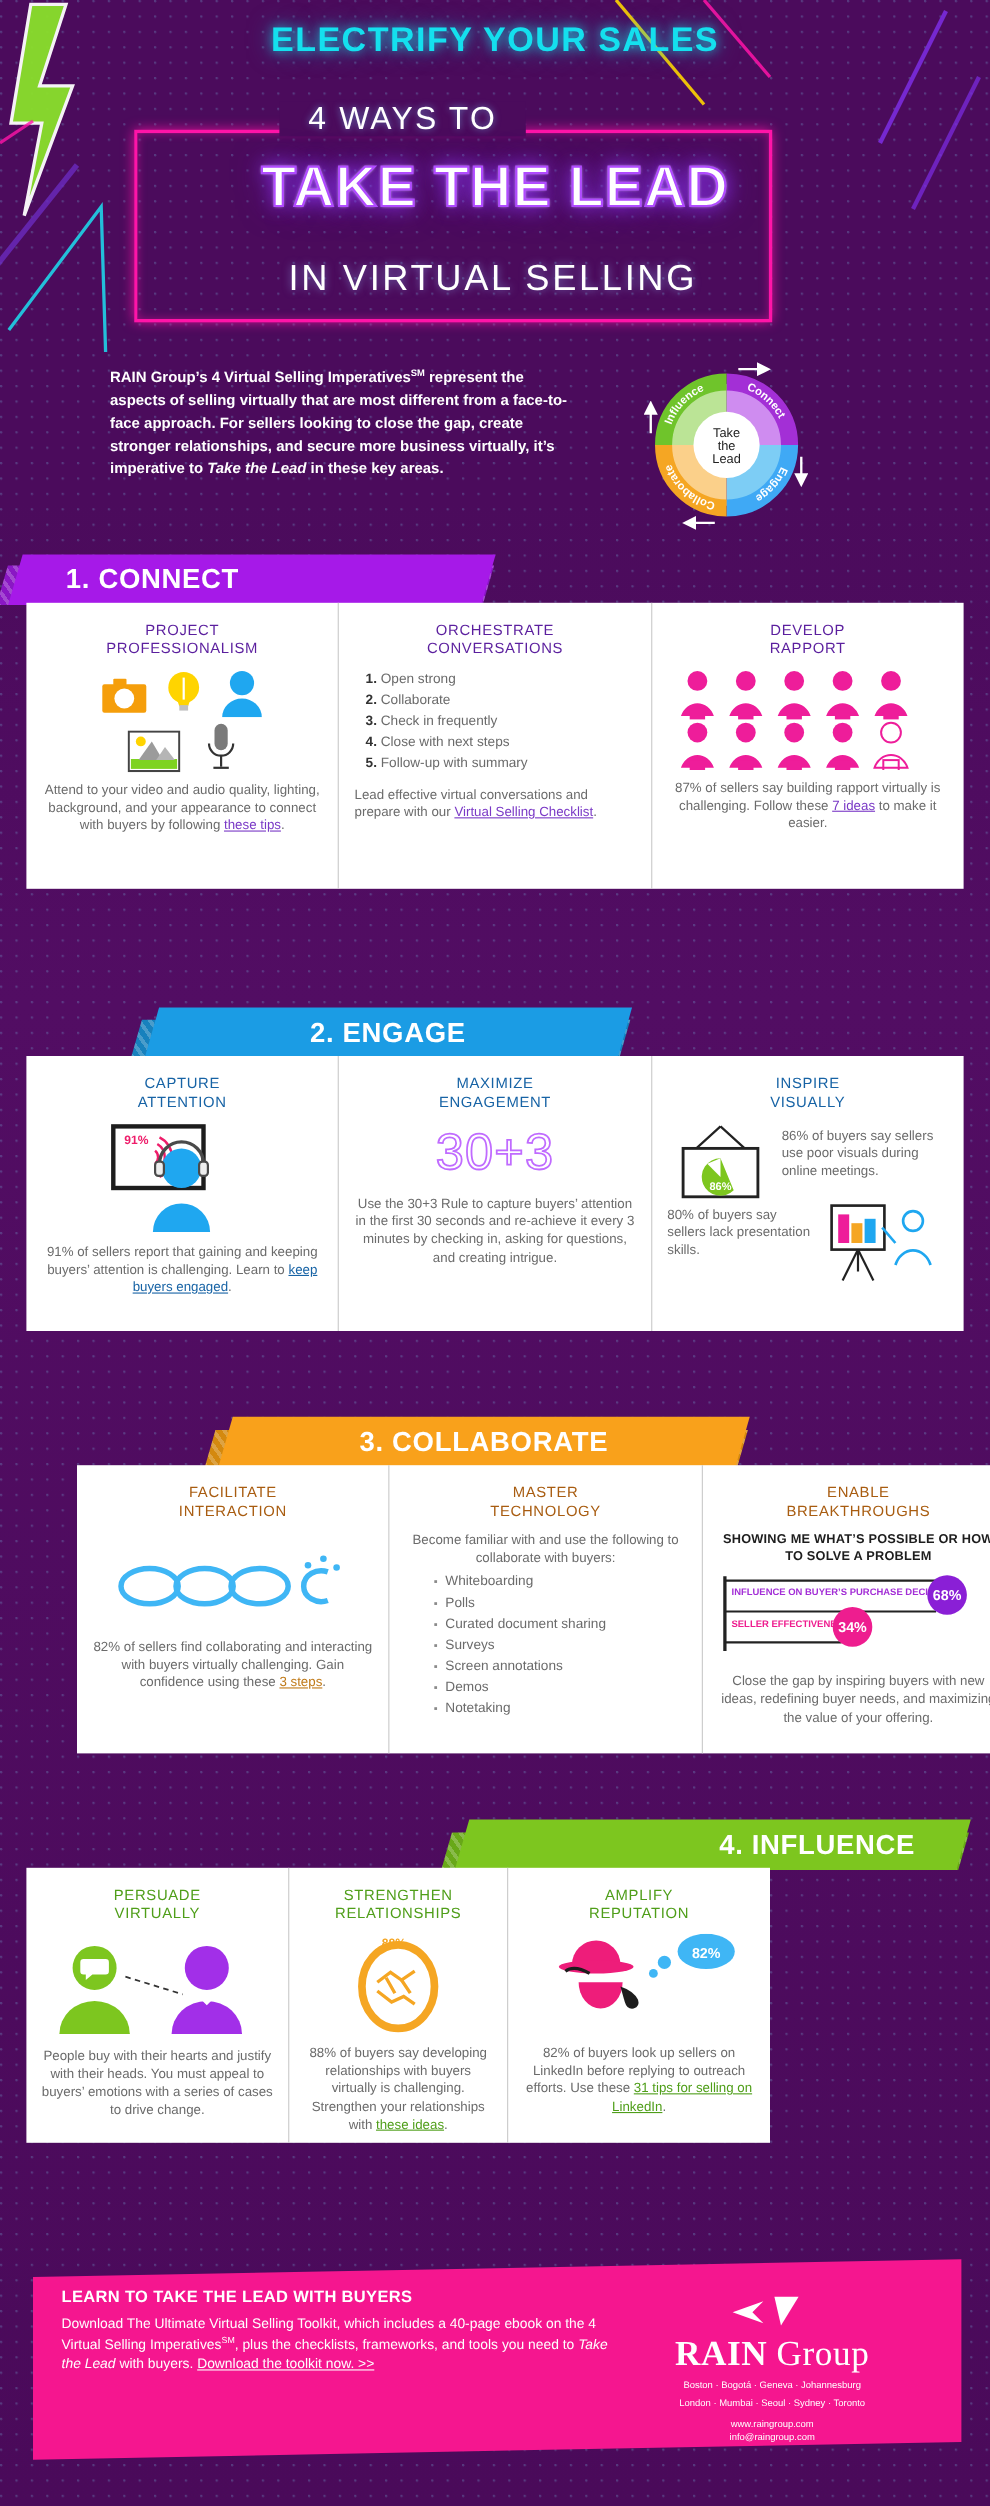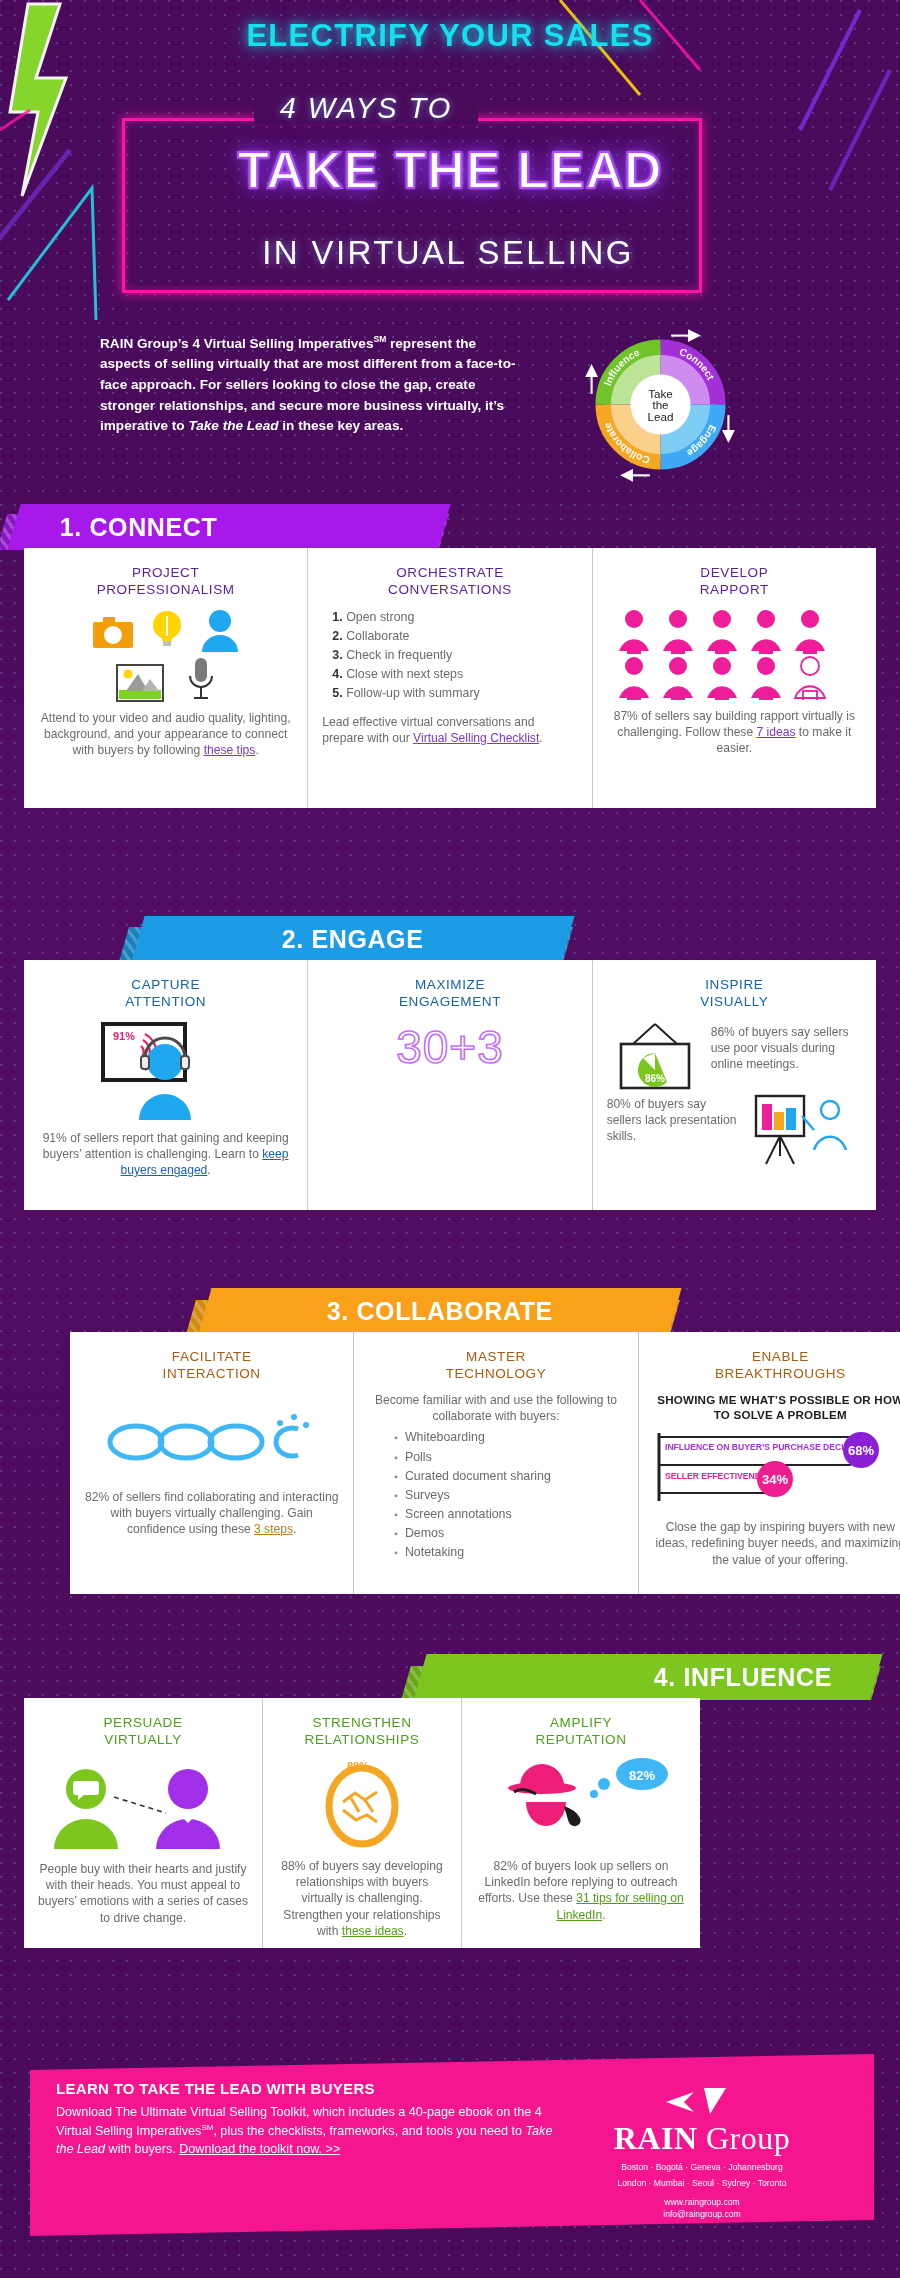--- a/index.html
+++ b/index.html
@@ -26,21 +26,20 @@
     font-family:"Liberation Sans", sans-serif;
   }
   .title-frame {
     position:absolute; left:122px; top:118px; width:580px; height:175px;
     border:3px solid #ff14a8; box-shadow:0 0 11px rgba(255,20,168,.85) , inset 0 0 9px rgba(255,20,168,.45);
   }
   .fourways {
     position:absolute; top:92px; left:0; width:732px; text-align:center;
     font-size:29px; color:#fff; letter-spacing:2px;
     text-shadow:0 0 7px rgba(120,200,255,.6);
-    font-style:italic;
   }
   .fourways span { background:#4b0b5c; padding:0 26px; }
   .takelead {
     position:absolute; top:140px; left:0; width:900px; text-align:center;
     font-size:52px; font-weight:bold; letter-spacing:1px; color:#ffffff;
     -webkit-text-stroke:2px #b04bff;
     text-shadow:0 0 3px #fff, 0 0 16px rgba(150,60,255,.95), 0 0 30px rgba(120,40,230,.7);
   }
   .invirtual {
     position:absolute; top:234px; left:0; width:896px; text-align:center;
@@ -333,20 +332,21 @@
         <rect x="50" y="36" width="8" height="13" rx="3" fill="#eee" stroke="#4a4a4a" stroke-width="2"></rect>
         <rect x="90" y="36" width="8" height="13" rx="3" fill="#eee" stroke="#4a4a4a" stroke-width="2"></rect>
       </svg>
       <div class="cbody">
         <span>91% of sellers report that gaining and keeping buyers’ attention is challenging. Learn to </span><a class="lnk l-engage" href="#">keep buyers engaged</a><span>.</span>
       </div>
     </div>
     <div class="col">
       <div class="ch c-engage">MAXIMIZE<br>ENGAGEMENT</div>
       <div class="big3030">30+3</div>
+      <div class="cbody">Use the 30+3 Rule to capture buyers’ attention in the first 30 seconds and re-achieve it every 3 minutes  by checking in, asking for questions, and creating intrigue.</div>
     </div>
     <div class="col">
       <div class="ch c-engage">INSPIRE<br>VISUALLY</div>
       <div style="display:flex; gap:8px; align-items:flex-start; margin-top:4px;">
         <svg width="96" height="74" viewBox="0 0 96 74">
           <path d="M48 4 L26 24 M48 4 L70 24" stroke="#222" stroke-width="2" fill="none"></path>
           <rect x="14" y="24" width="68" height="44" fill="#fff" stroke="#222" stroke-width="2.6"></rect>
           <path d="M48 30 a17 17 0 1 0 12 29 Z" fill="#7dc61f" transform="translate(0,3)"></path>
           <path d="M48 33 L48 50 L36 38 Z" fill="#fff"></path>
           <text x="48" y="62" text-anchor="middle" font-size="10" font-weight="bold" fill="#fff" font-family="Liberation Sans, sans-serif">86%</text>

